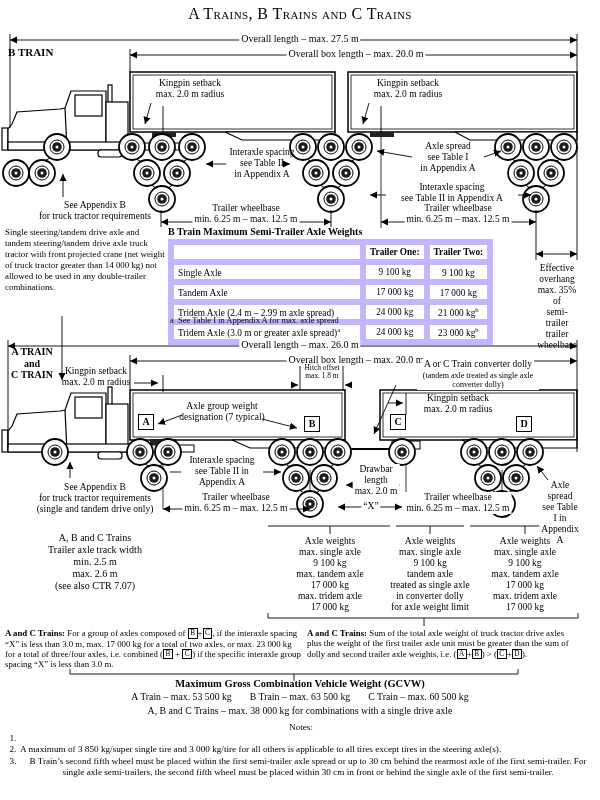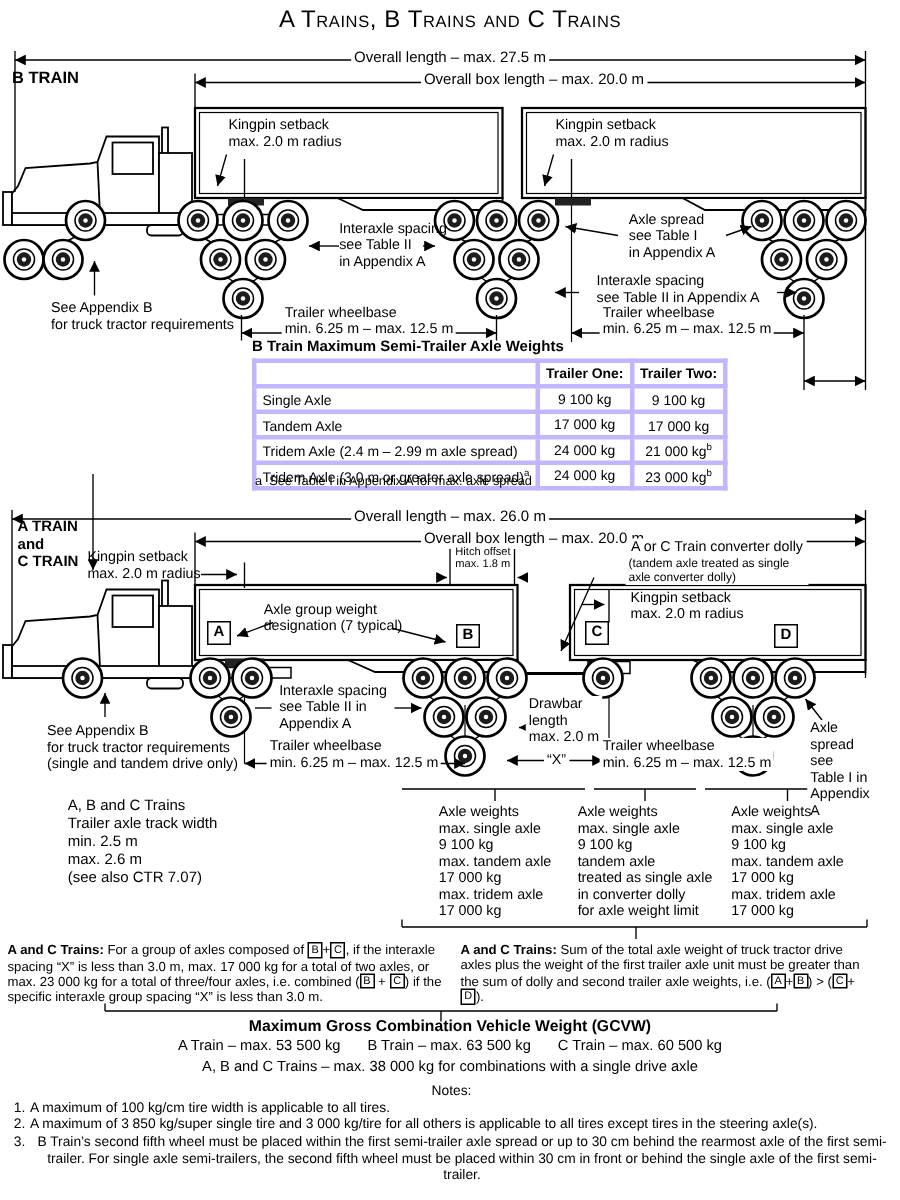--- a/index.html
+++ b/index.html
@@ -1,33 +1,33 @@
 <!DOCTYPE html>
 <html><head>
 <meta charset="utf-8">
 <style>
   html,body{margin:0;padding:0;background:#fff}
   .page{position:relative;width:600px;height:800px;background:#fff;color:#000;
-        font-family:Liberation Sans, sans-serif;overflow:hidden}
+        font-family:Liberation Serif, serif;overflow:hidden}
   .title{position:absolute;left:0;top:5px;width:100%;text-align:center;
          font-variant:small-caps;font-size:16px;letter-spacing:.4px}
-  .lbl{position:absolute;font-size:9.5px;line-height:1.16;text-align:left;
+  .lbl{position:absolute;font-size:9.5px;line-height:1.16;text-align:center;
        white-space:pre-line;transform:translateX(-50%)}
   .bg{background:#fff;padding:0 2px}
   .b{font-weight:bold}
   .s10{font-size:10px}.s105{font-size:10px}.s11{font-size:11px}.s85{font-size:8.5px}.s8{font-size:8px}.s75{font-size:7.4px;line-height:1.1}
   .la{transform:none;text-align:left}
   .lh12{line-height:12px}
   .marker{position:absolute;width:14px;height:14px;border:1.4px solid #000;background:#fff;
           font-weight:bold;font-size:10px;line-height:14px;text-align:center}
   .bx{display:inline-block;border:1px solid #000;padding:0 1.5px;font-size:7.3px;
       line-height:8.5px;vertical-align:1px}
   svg.art{position:absolute;left:0;top:0}
   table.axle{position:absolute;left:168px;top:239px;border-collapse:collapse;font-size:9.3px}
-  .axle td,.axle th{border:3px solid #c4b5fd;padding:1px 4px;white-space:nowrap;height:12px}
+  .axle td,.axle th{border:6px solid #c4b5fd;padding:1px 4px;white-space:nowrap;height:12px}
   .axle th{font-weight:bold;text-align:center}
   .axle td.v{text-align:center}
   .sp{vertical-align:4px;font-size:6.5px}
   .para{position:absolute;font-size:8.8px;line-height:10.4px;text-align:left}
   .gcvw{position:absolute;left:0;top:678px;width:100%;text-align:center}
   .gcvw .t{font-weight:bold;font-size:10.5px}
   .gcvw .row{display:flex;justify-content:center;gap:18px;font-size:9.8px;margin-top:2px}
   .gcvw .all{font-size:9.8px;margin-top:3px}
   .notes{position:absolute;left:6px;top:722px;width:590px;font-size:9.2px;line-height:11.2px;text-align:center}
   .note{display:flex}
@@ -241,20 +241,27 @@
 see Table I
 in Appendix A</div>
   <div class="lbl bg" style="left:452px;top:182px">Interaxle spacing
 see Table II in Appendix A</div>
   <div class="lbl bg" style="left:246px;top:203px">Trailer wheelbase
 min. 6.25 m – max. 12.5 m</div>
   <div class="lbl bg" style="left:458px;top:203px">Trailer wheelbase
 min. 6.25 m – max. 12.5 m</div>
   <div class="lbl" style="left:95px;top:200px">See Appendix B
 for truck tractor requirements</div>
+  <div class="lbl" style="left:557px;top:263px">Effective
+overhang
+max. 35% of
+semi-trailer
+trailer
+wheelbase</div>
+  <div class="para" style="left:5px;top:227px;width:160px;font-size:8.9px;line-height:11px">Single steering/tandem drive axle and tandem steering/tandem drive axle truck tractor with front projected crane (net weight of truck tractor greater than 14 000 kg) not allowed to be used in any double-trailer combinations.</div>
 
   <div class="lbl la b s10" style="left:168px;top:226px">B Train Maximum Semi-Trailer Axle Weights</div>
   <table class="axle">
     <tbody>
         <tr>
       <th style="min-width:178px"></th>
       <th>Trailer One:</th>
       <th>Trailer Two:</th>
     </tr>
     <tr>
@@ -358,21 +365,20 @@
       <span>B Train – max. 63 500 kg</span>
       <span>C Train – max. 60 500 kg</span>
     </div>
     <div class="all">A, B and C Trains – max. 38 000 kg for combinations with a single drive axle</div>
   </div>
 
   <div class="notes">
     <div>Notes:</div>
     <div class="note">
       <span class="n">1.</span>
-        <span>A maximum of 100 kg/cm tire width is applicable to all tires.</span>
     </div>
     <div class="note">
       <span class="n">2.</span>
         <span>A maximum of 3 850 kg/super single tire and 3 000 kg/tire for all others is applicable to all tires except tires in the steering axle(s).</span>
     </div>
     <div class="note">
       <span class="n">3.</span>
         <span>B Train’s second fifth wheel must be placed within the first semi-trailer axle spread or up to 30 cm behind the rearmost axle of the first semi-trailer. For single axle semi-trailers, the second fifth wheel must be placed within 30 cm in front or behind the single axle of the first semi-trailer.</span>
     </div>
   </div>

